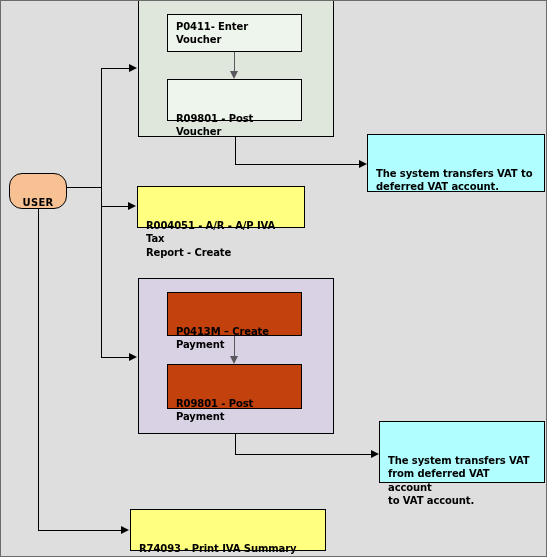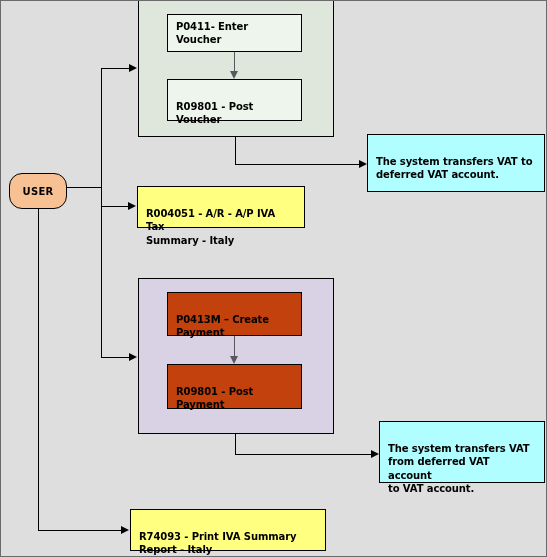--- a/index.html
+++ b/index.html
@@ -20,21 +20,21 @@
 
   
   .node {
     position: absolute;
     box-sizing: border-box;
     border: 1px solid #000000;
     font-size: 10px;
     font-weight: bold;
     color: #000000;
     line-height: 1.35;
-    padding: 6px 8px;
+    padding: 18px 8px;
     white-space: pre-line;
     letter-spacing: -0.1px;
   }
 
   
   .container {
     position: absolute;
     box-sizing: border-box;
     border: 1px solid #000000;
   }
@@ -51,21 +51,21 @@
   .user-node {
     position: absolute;
     box-sizing: border-box;
     border: 1px solid #000000;
     background: #f8c193;
     border-radius: 13px;
     font-size: 10px;
     font-weight: bold;
     color: #000000;
     display: flex;
-    align-items: center;
+    align-items: flex-end;
     justify-content: center;
     letter-spacing: 0.3px;
   }
 
   
   .edge {
     position: absolute;
     background: #000000;
   }
   .edge-h { height: 1px; }
@@ -107,21 +107,21 @@
   <div class="edge edge-v edge-grey" style="left:233px; top:51px; height:22px;"></div>
   <div class="arrow arrow-down" style="left:229px; top:70px;"></div>
 
   <div class="node node-voucher" style="left:166px; top:78px; width:135px; height:42px;">
     <span>R09801 - Post
 Voucher</span>
   </div>
 
   <div class="node node-report" style="left:136px; top:185px; width:168px; height:42px;">
     <span>R004051 - A/R - A/P IVA Tax
-Summary - Italy</span>
+Report - Create</span>
   </div>
 
   <div class="container container-purple" style="left:137px; top:277px; width:196px; height:156px;"></div>
 
   <div class="node node-payment" style="left:166px; top:291px; width:135px; height:44px;">
     <span>P0413M – Create
 Payment</span>
   </div>
 
   <div class="edge edge-v edge-grey" style="left:233px; top:335px; height:23px;"></div>

